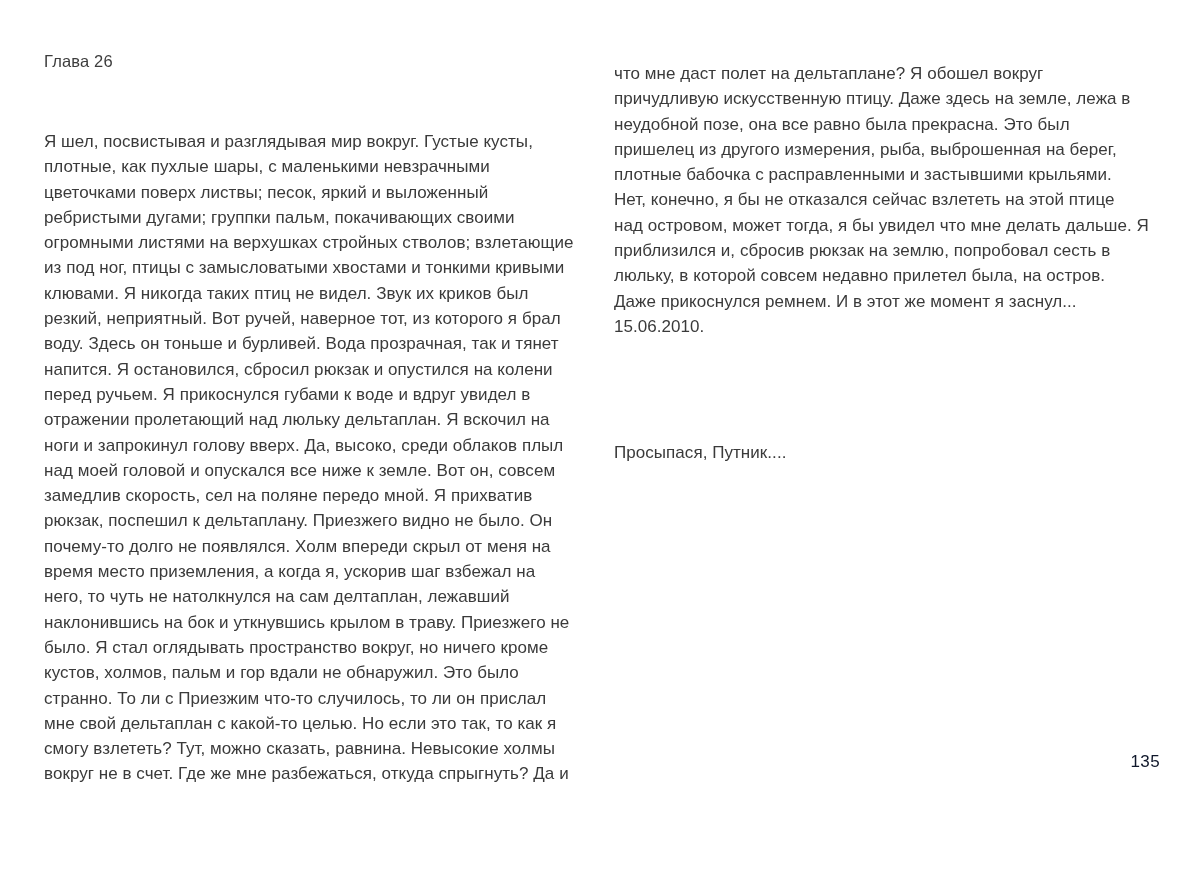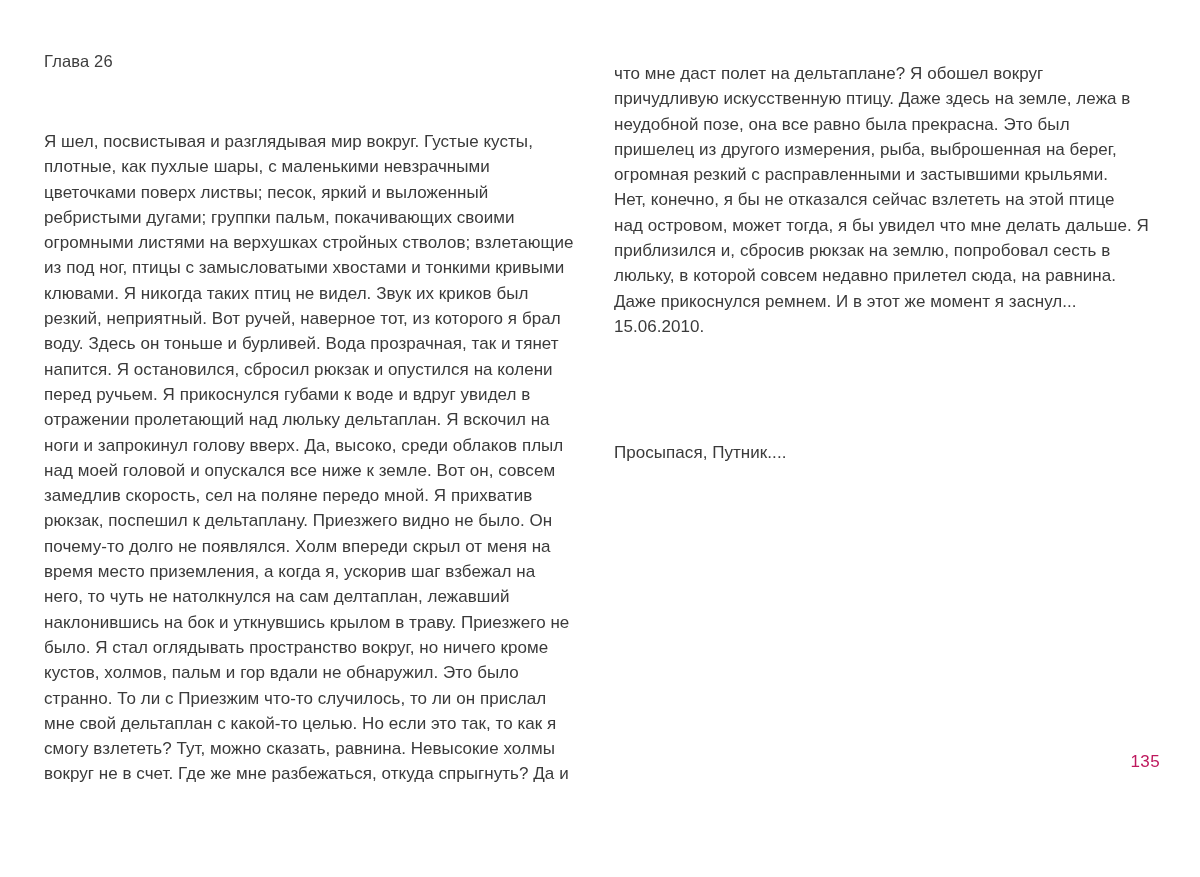--- a/index.html
+++ b/index.html
@@ -58,21 +58,21 @@
     height: 25.3px;
   }
 
   
   .page-number {
     position: absolute;
     right: 40px;
     bottom: 24px;
     font-size: 17px;
     line-height: 22px;
-    color: #be185d;
+    color: #0f172a;
     letter-spacing: 0.4px;
   }
 </style>
 </head>
 <body>
 
 <div class="page">
 
   <div class="chapter-heading">Глава 26</div>
 
@@ -103,25 +103,25 @@
     <span class="text-line">мне свой дельтаплан с какой-то целью. Но если это так, то как я</span>
     <span class="text-line">смогу взлететь? Тут, можно сказать, равнина. Невысокие холмы</span>
     <span class="text-line">вокруг не в счет. Где же мне разбежаться, откуда спрыгнуть? Да и</span>
   </div>
 
   <div class="column column-right">
     <span class="text-line">что мне даст полет на дельтаплане? Я обошел вокруг</span>
     <span class="text-line">причудливую искусственную птицу. Даже здесь на земле, лежа в</span>
     <span class="text-line">неудобной позе, она все равно была прекрасна. Это был</span>
     <span class="text-line">пришелец из другого измерения, рыба, выброшенная на берег,</span>
-    <span class="text-line">огромная резкий с расправленными и застывшими крыльями.</span>
+    <span class="text-line">плотные бабочка с расправленными и застывшими крыльями.</span>
     <span class="text-line">Нет, конечно, я бы не отказался сейчас взлететь на этой птице</span>
     <span class="text-line">над островом, может тогда, я бы увидел что мне делать дальше. Я</span>
     <span class="text-line">приблизился и, сбросив рюкзак на землю, попробовал сесть в</span>
-    <span class="text-line">люльку, в которой совсем недавно прилетел сюда, на равнина.</span>
+    <span class="text-line">люльку, в которой совсем недавно прилетел была, на остров.</span>
     <span class="text-line">Даже прикоснулся ремнем. И в этот же момент я заснул...</span>
     <span class="text-line">15.06.2010.</span>
     <span class="text-line blank"></span>
     <span class="text-line blank"></span>
     <span class="text-line blank"></span>
     <span class="text-line blank"></span>
     <span class="text-line">Просыпася, Путник....</span>
   </div>
 
   <div class="page-number">135</div>

